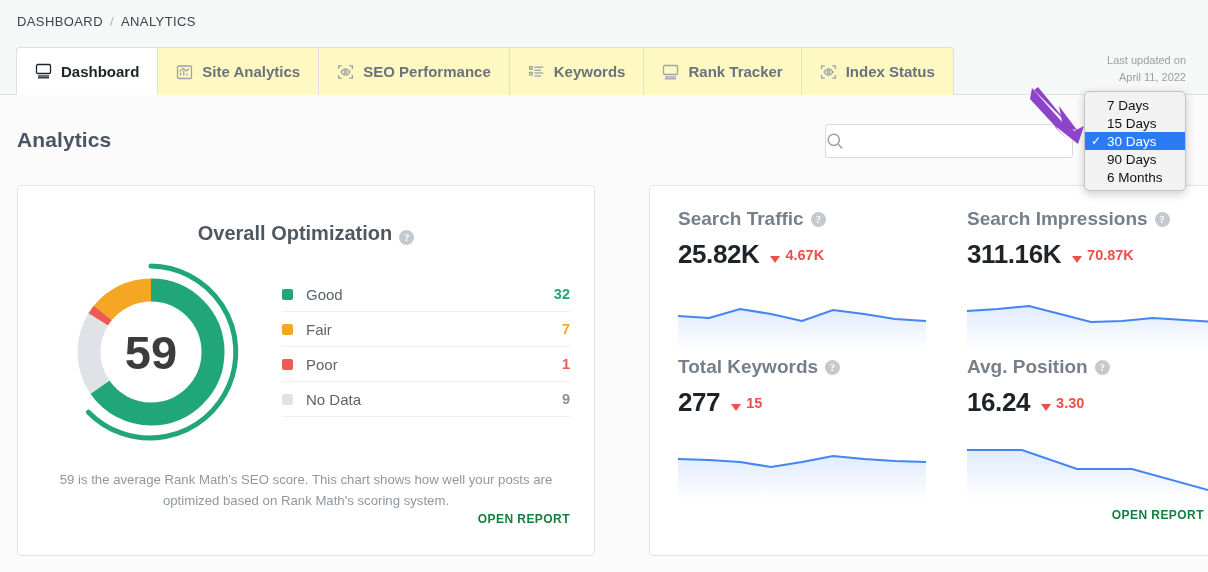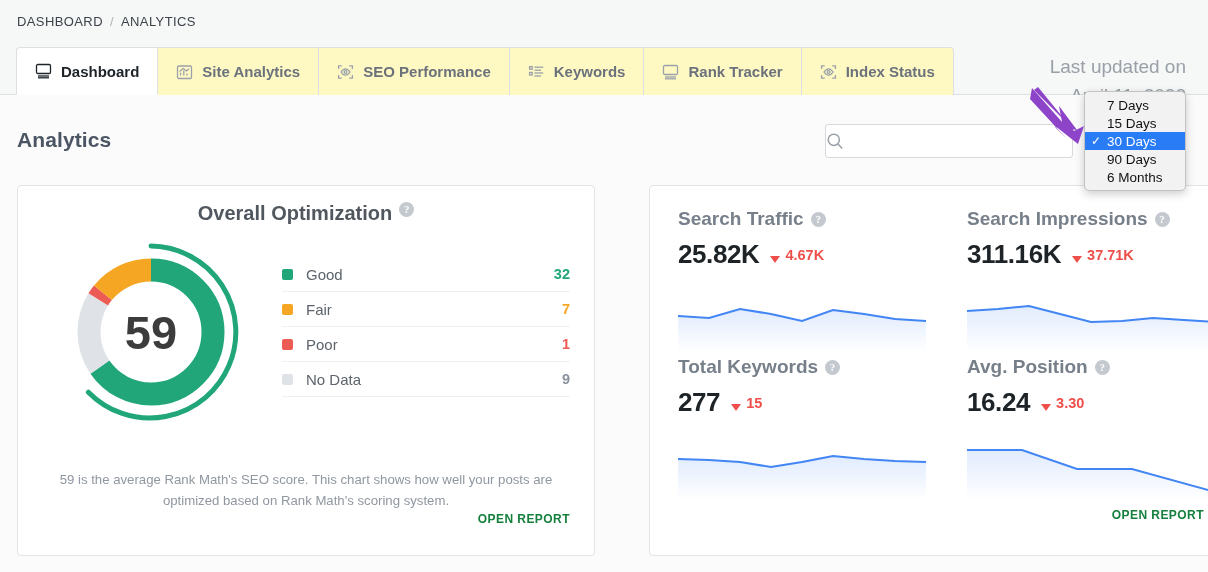--- a/index.html
+++ b/index.html
@@ -45,21 +45,21 @@
   .tab svg { display: block; flex: none; }
 
   .tabline {
     position: absolute; left: 0; right: 0; top: 94px;
     height: 1px; background: #dcdfe3;
   }
 
   
   .lastupd {
     position: absolute; right: 22px; top: 52px;
-    text-align: right; font-size: 19px; color: #9aa0a8; line-height: 1.55;
+    text-align: right; font-size: 11px; color: #9aa0a8; line-height: 1.55;
   }
 
   
   .body {
     position: absolute; left: 0; right: 0; top: 95px; bottom: 0;
     background: #fbfbfc;
   }
   .page-title {
     position: absolute; left: 17px; top: 128px;
     font-size: 21px; font-weight: bold; color: #4b5563; letter-spacing: .1px;
@@ -108,23 +108,23 @@
 
   
   .card {
     position: absolute; background: #fff;
     border: 1px solid #e2e4e7; border-radius: 4px;
   }
   .card-left  { left: 17px;  top: 185px; width: 578px; height: 371px; }
   .card-right { left: 610px; top: 185px; width: 580px; height: 371px; margin-left: 39px; }
 
   .card-title {
-    text-align: center; margin-top: 16px;
+    text-align: center; margin-top: 36px;
     font-size: 20px; font-weight: bold; color: #50575e;
-    display: flex; align-items: flex-start; justify-content: center; gap: 7px;
+    display: flex; align-items: flex-end; justify-content: center; gap: 7px;
   }
 
   
   .help {
     display: inline-flex; align-items: center; justify-content: center;
     width: 15px; height: 15px; border-radius: 50%;
     background: #c4c9cf; color: #fff;
     font-size: 11px; font-weight: bold; line-height: 1;
     cursor: pointer; flex: none;
     font-family: "Liberation Serif", serif;
@@ -396,21 +396,21 @@
 
       <div class="stat">
         <div class="stat-head">
           <span>Search Impressions</span>
           <span class="help">?</span>
         </div>
         <div class="stat-row">
           <span class="stat-val">311.16K</span>
           <span class="stat-delta">
             <span class="tri-down"></span>
-            <span>37.71K</span>
+            <span>70.87K</span>
           </span>
         </div>
         <div class="spark">
           <svg viewBox="0 0 248 56" preserveAspectRatio="none">
             <defs>
                 <linearGradient id="g2" x1="0" y1="0" x2="0" y2="1">
               <stop offset="0%" stop-color="#4285f4" stop-opacity=".16"></stop>
               <stop offset="100%" stop-color="#4285f4" stop-opacity="0"></stop>
             </linearGradient>
               </defs>

